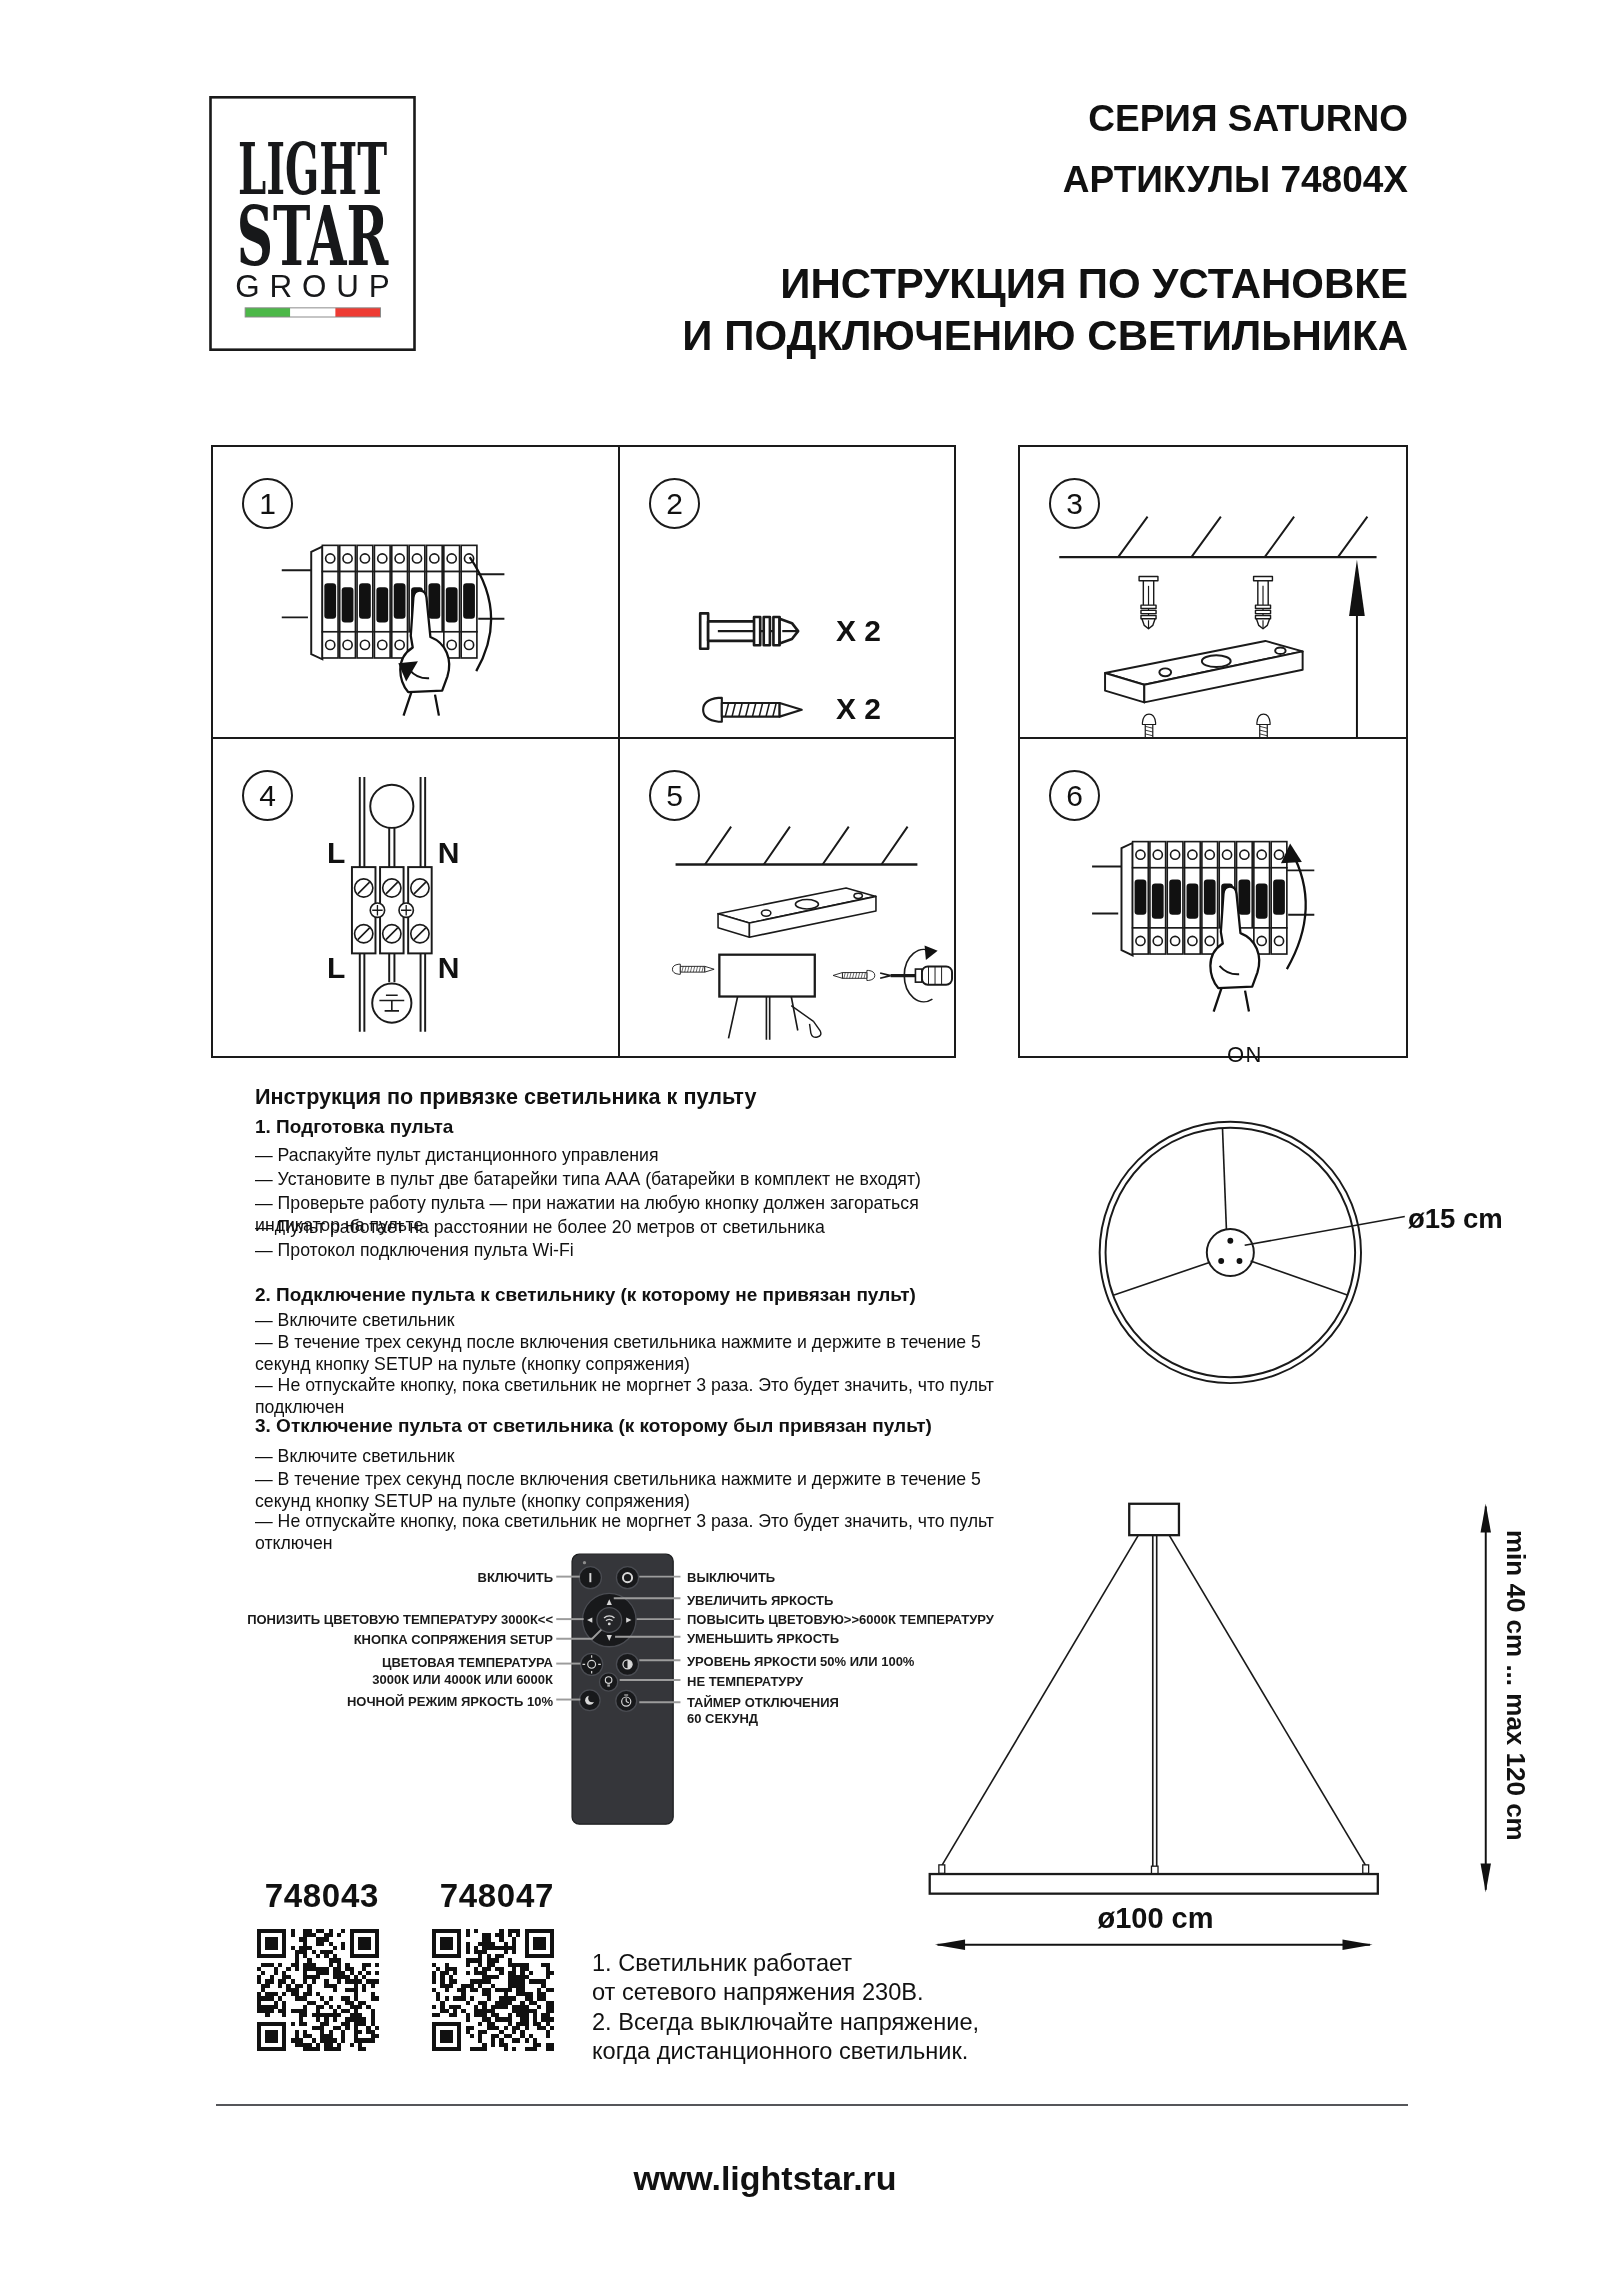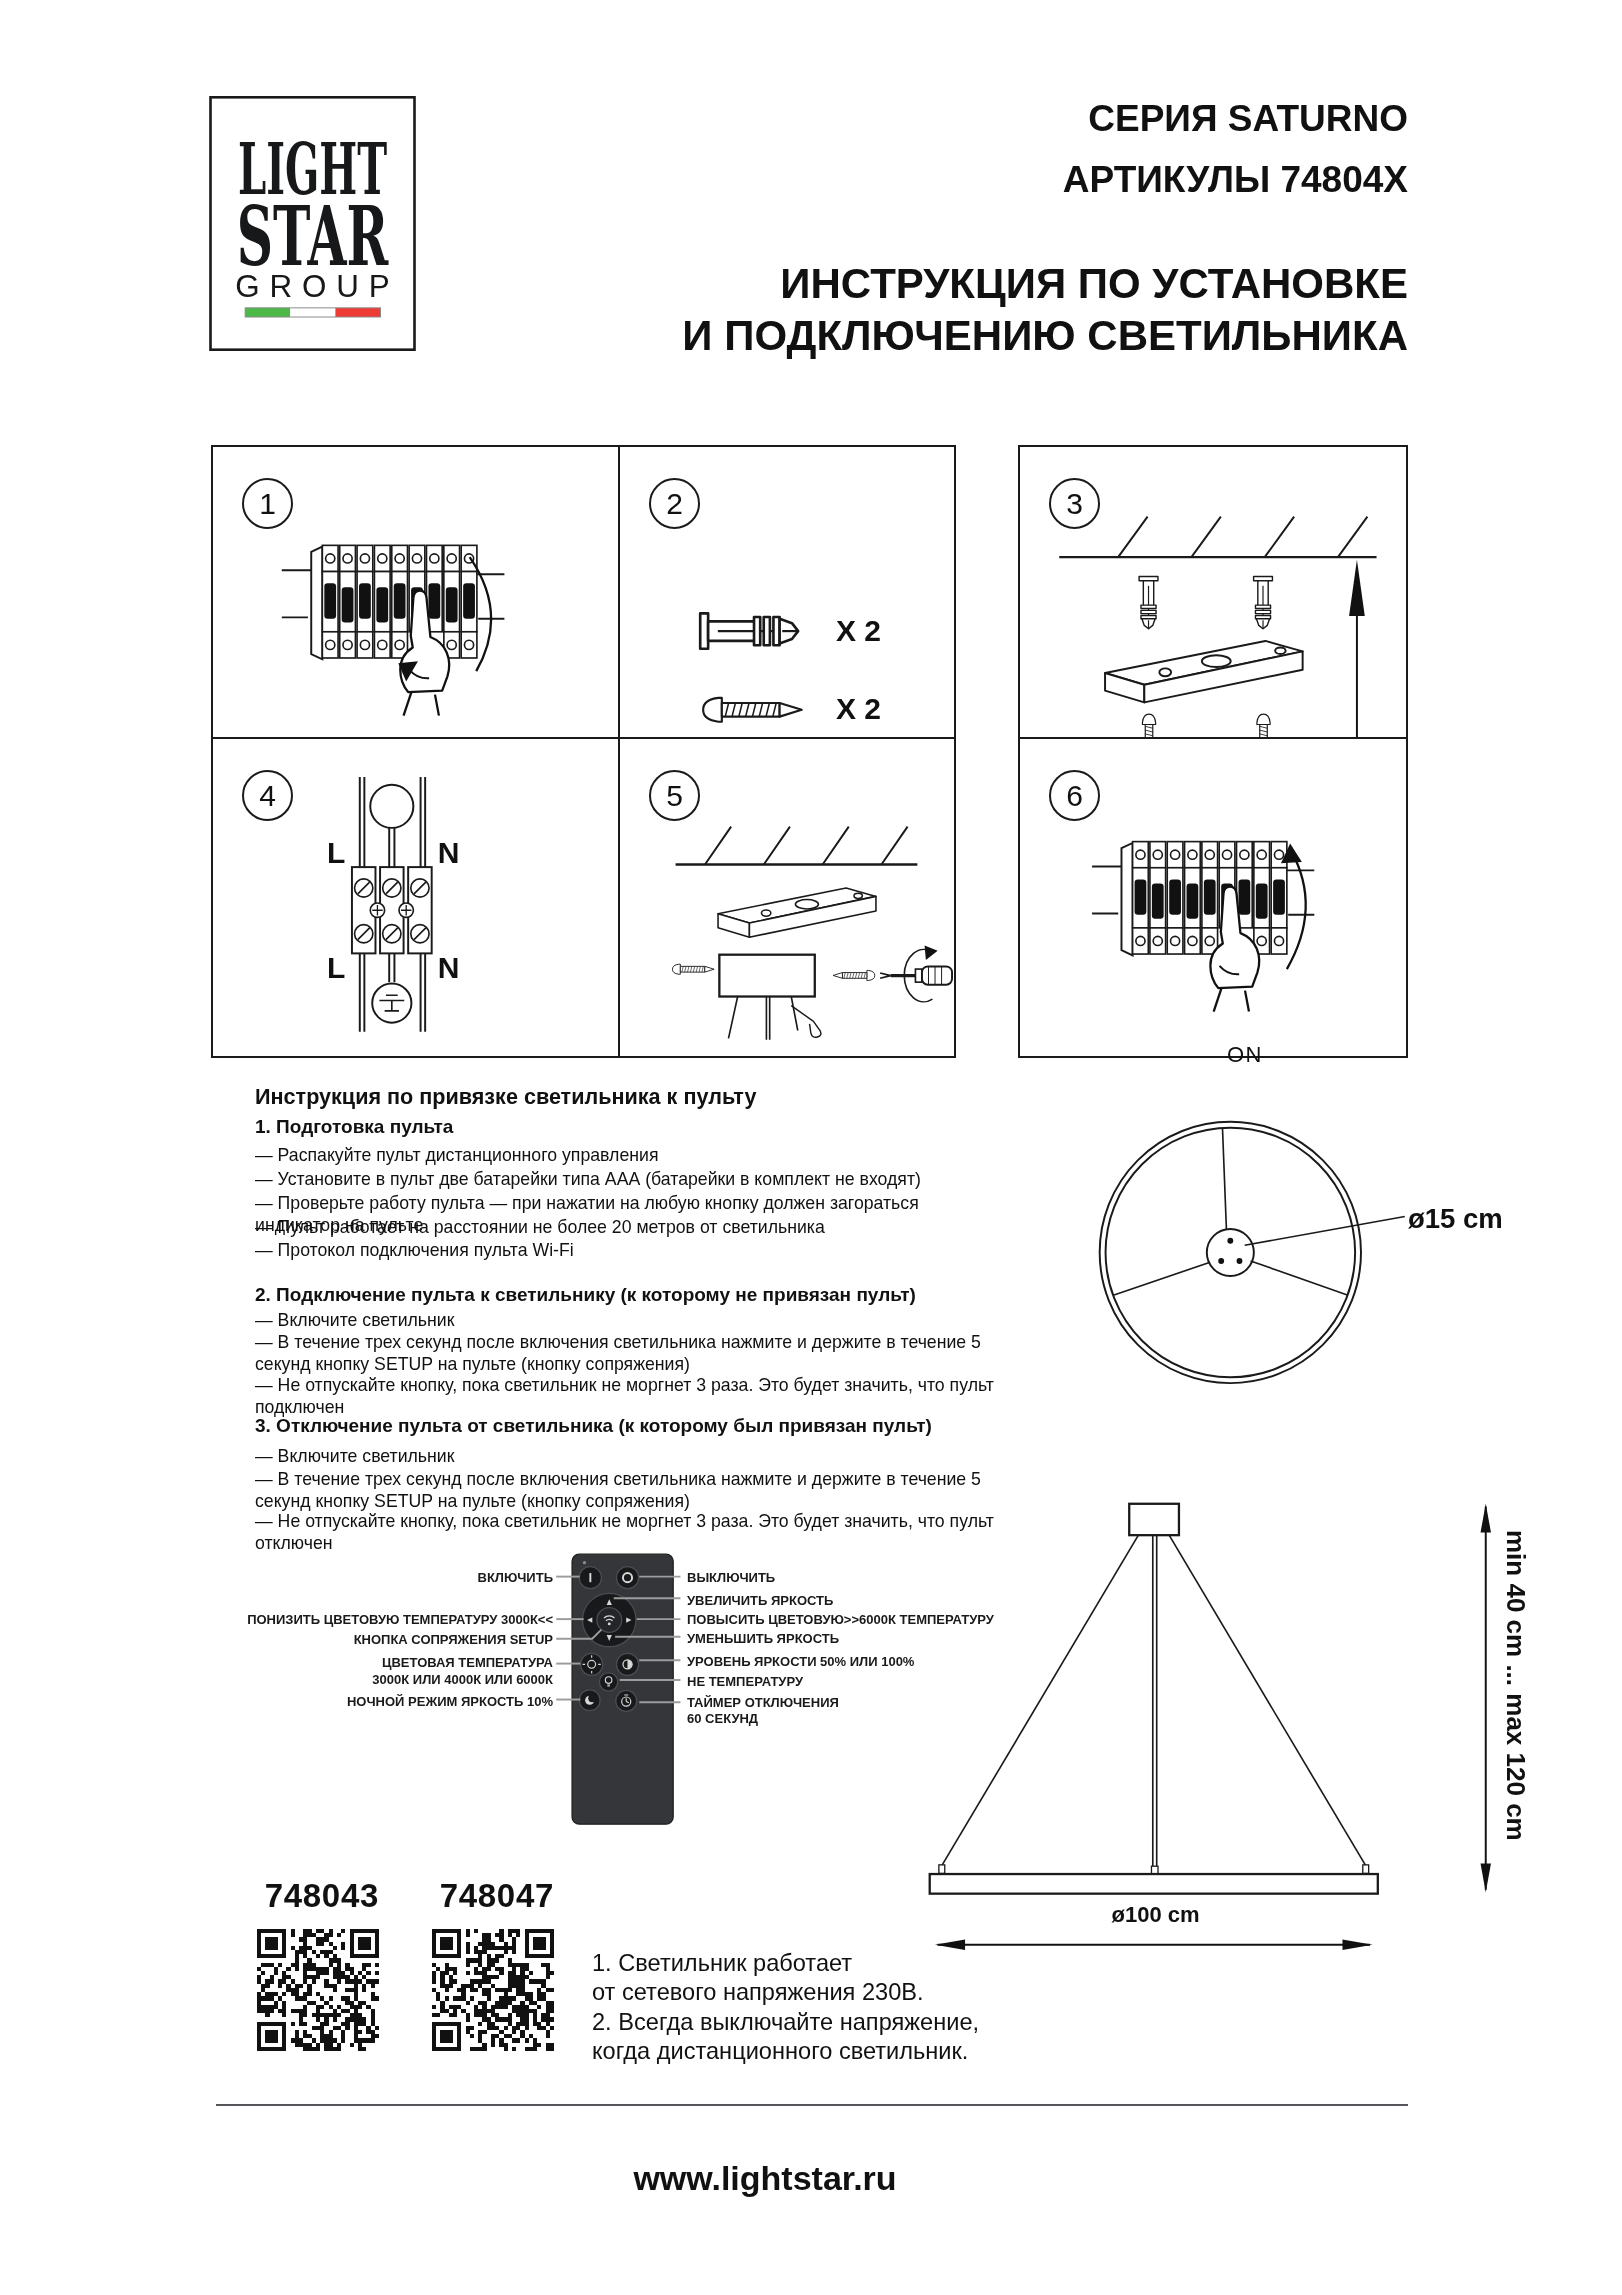--- a/index.html
+++ b/index.html
@@ -12,21 +12,21 @@
   .caption{position:absolute;font-size:22px;letter-spacing:1.3px;margin-top:48px;}
   .qty{position:absolute;font-size:30px;font-weight:bold;}
   .h-right{position:absolute;right:215px;white-space:nowrap;font-weight:bold;text-align:right;}
   .ptext{position:absolute;left:255px;width:753px;font-size:17.7px;line-height:22px;}
   .ptitle{font-weight:bold;font-size:21.6px;}
   .stitle{font-weight:bold;font-size:19px;}
   .rl{position:absolute;font-size:13px;white-space:nowrap;color:#1a1a1a;font-weight:bold;}
   .rl-l{right:1070px;text-align:right;}
   .rl-r{left:687px;text-align:left;}
   .b{font-weight:bold;}
-  .dim{position:absolute;font-weight:bold;font-size:22px;white-space:nowrap;}
+  .dim{position:absolute;font-weight:bold;font-size:29px;white-space:nowrap;}
   .vtext{position:absolute;writing-mode:vertical-rl;font-weight:bold;font-size:26px;white-space:nowrap;}
   .code{position:absolute;font-size:33px;font-weight:bold;width:122px;text-align:right;letter-spacing:0.7px;}
   .notes{position:absolute;left:592px;font-size:23.6px;line-height:29.4px;}
   .footer{position:absolute;left:0;width:1530px;text-align:center;font-size:34px;font-weight:bold;}
   .sep{position:absolute;background:#55565a;height:2px;}
   svg{display:block;}
 </style>
 </head>
 <body>
 

